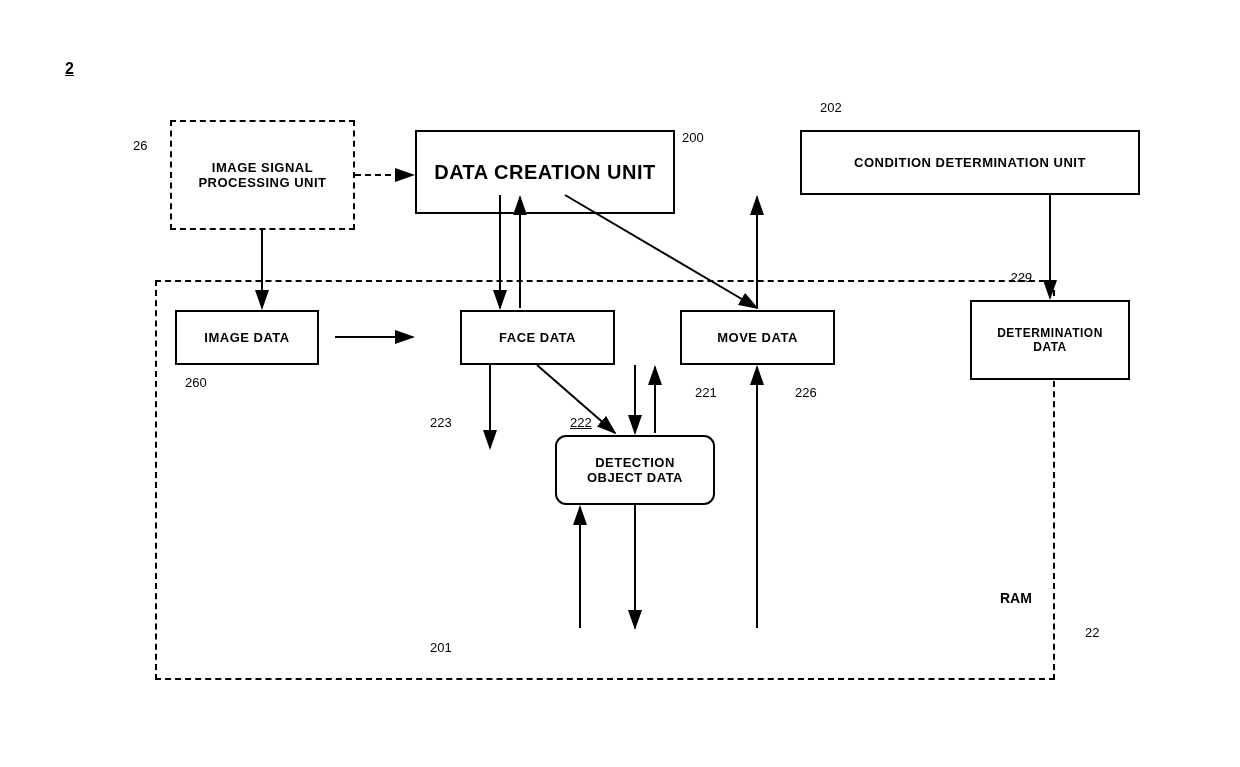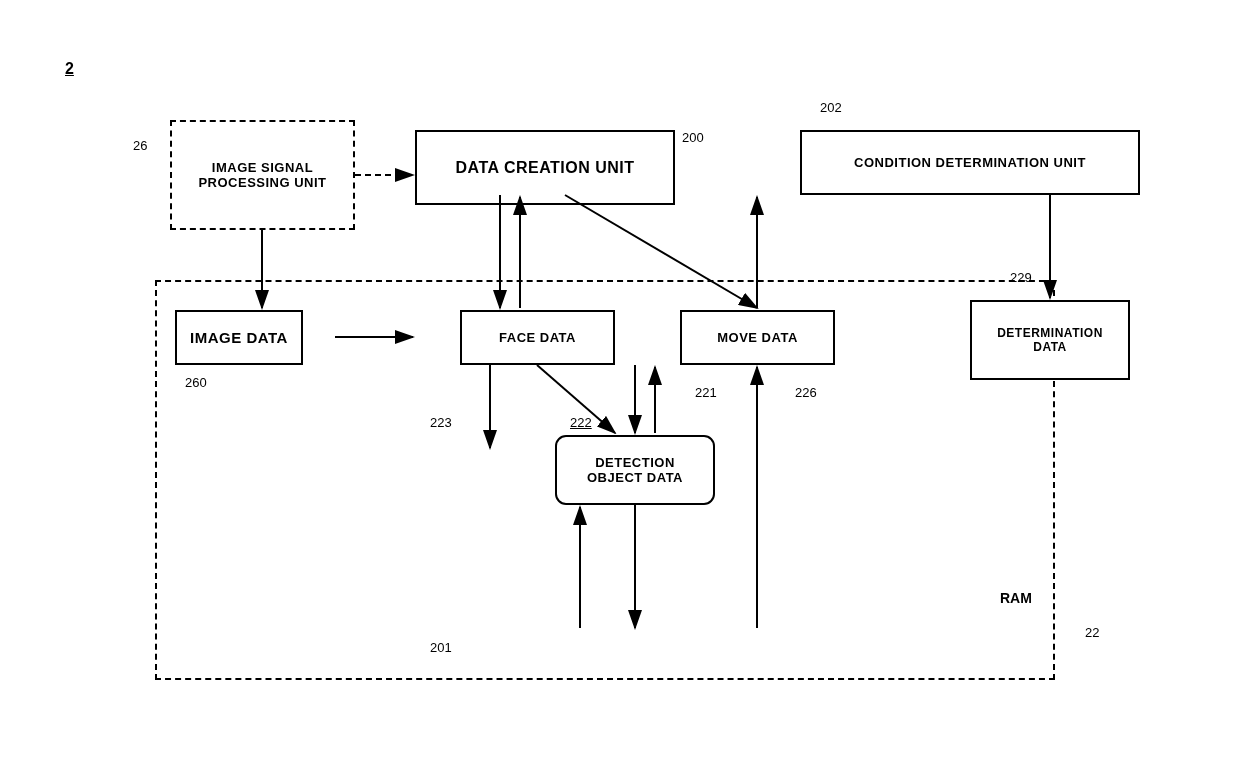--- a/index.html
+++ b/index.html
@@ -82,33 +82,33 @@
 
   <div class="label-ref" style="left:1085px; top:625px;">22</div>
 
   <div class="box-dashed" style="left:170px; top:120px; width:185px; height:110px; font-size:13px;">
     <span style="white-space:pre-line;">IMAGE SIGNAL
 PROCESSING UNIT</span>
   </div>
 
   <div class="label-ref" style="left:133px; top:138px;">26</div>
 
-  <div class="box" style="left:415px; top:130px; width:260px; height:75px; font-size:16px;">
+  <div class="box" style="left:415px; top:130px; width:260px; height:84px; font-size:20px;">
     <span>DATA CREATION UNIT</span>
   </div>
 
   <div class="label-ref" style="left:682px; top:130px;">200</div>
 
   <div class="box" style="left:800px; top:130px; width:340px; height:65px; font-size:13px;text-align:center;">
     <span>CONDITION DETERMINATION UNIT</span>
   </div>
 
   <div class="label-ref" style="left:820px; top:100px;">202</div>
 
-  <div class="box" style="left:175px; top:310px; width:128px; height:55px; font-size:15px;">
+  <div class="box" style="left:175px; top:310px; width:144px; height:55px; font-size:13px;">
     <span>IMAGE DATA</span>
   </div>
 
   <div class="label-ref" style="left:185px; top:375px;">260</div>
 
   <div class="box" style="left:460px; top:310px; width:155px; height:55px; font-size:13px;">
     <span>FACE DATA</span>
   </div>
 
   <div class="box" style="left:680px; top:310px; width:155px; height:55px; font-size:13px;">
@@ -127,21 +127,21 @@
 OBJECT DATA</span>
   </div>
 
   <div class="label-ref" style="left:570px; top:415px;text-decoration:underline;">222</div>
 
   <div class="box" style="left:970px; top:300px; width:160px; height:80px; font-size:12px;">
     <span style="white-space:pre-line;">DETERMINATION
 DATA</span>
   </div>
 
-  <div class="label-ref" style="left:1010px; top:270px;">229</div>
+  <div class="label-ref" style="left:1010px; top:270px;font-style:italic;">229</div>
 
 
   <div class="label-ref" style="left:430px; top:640px;">201</div>
 
   <svg class="arrows">
     <defs>
       <marker id="arrowhead" markerWidth="10" markerHeight="7" refX="9" refY="3.5" orient="auto">
         <polygon points="0 0, 10 3.5, 0 7" fill="#000"></polygon>
       </marker>
       <marker id="arrowhead-up" markerWidth="10" markerHeight="7" refX="9" refY="3.5" orient="auto">

